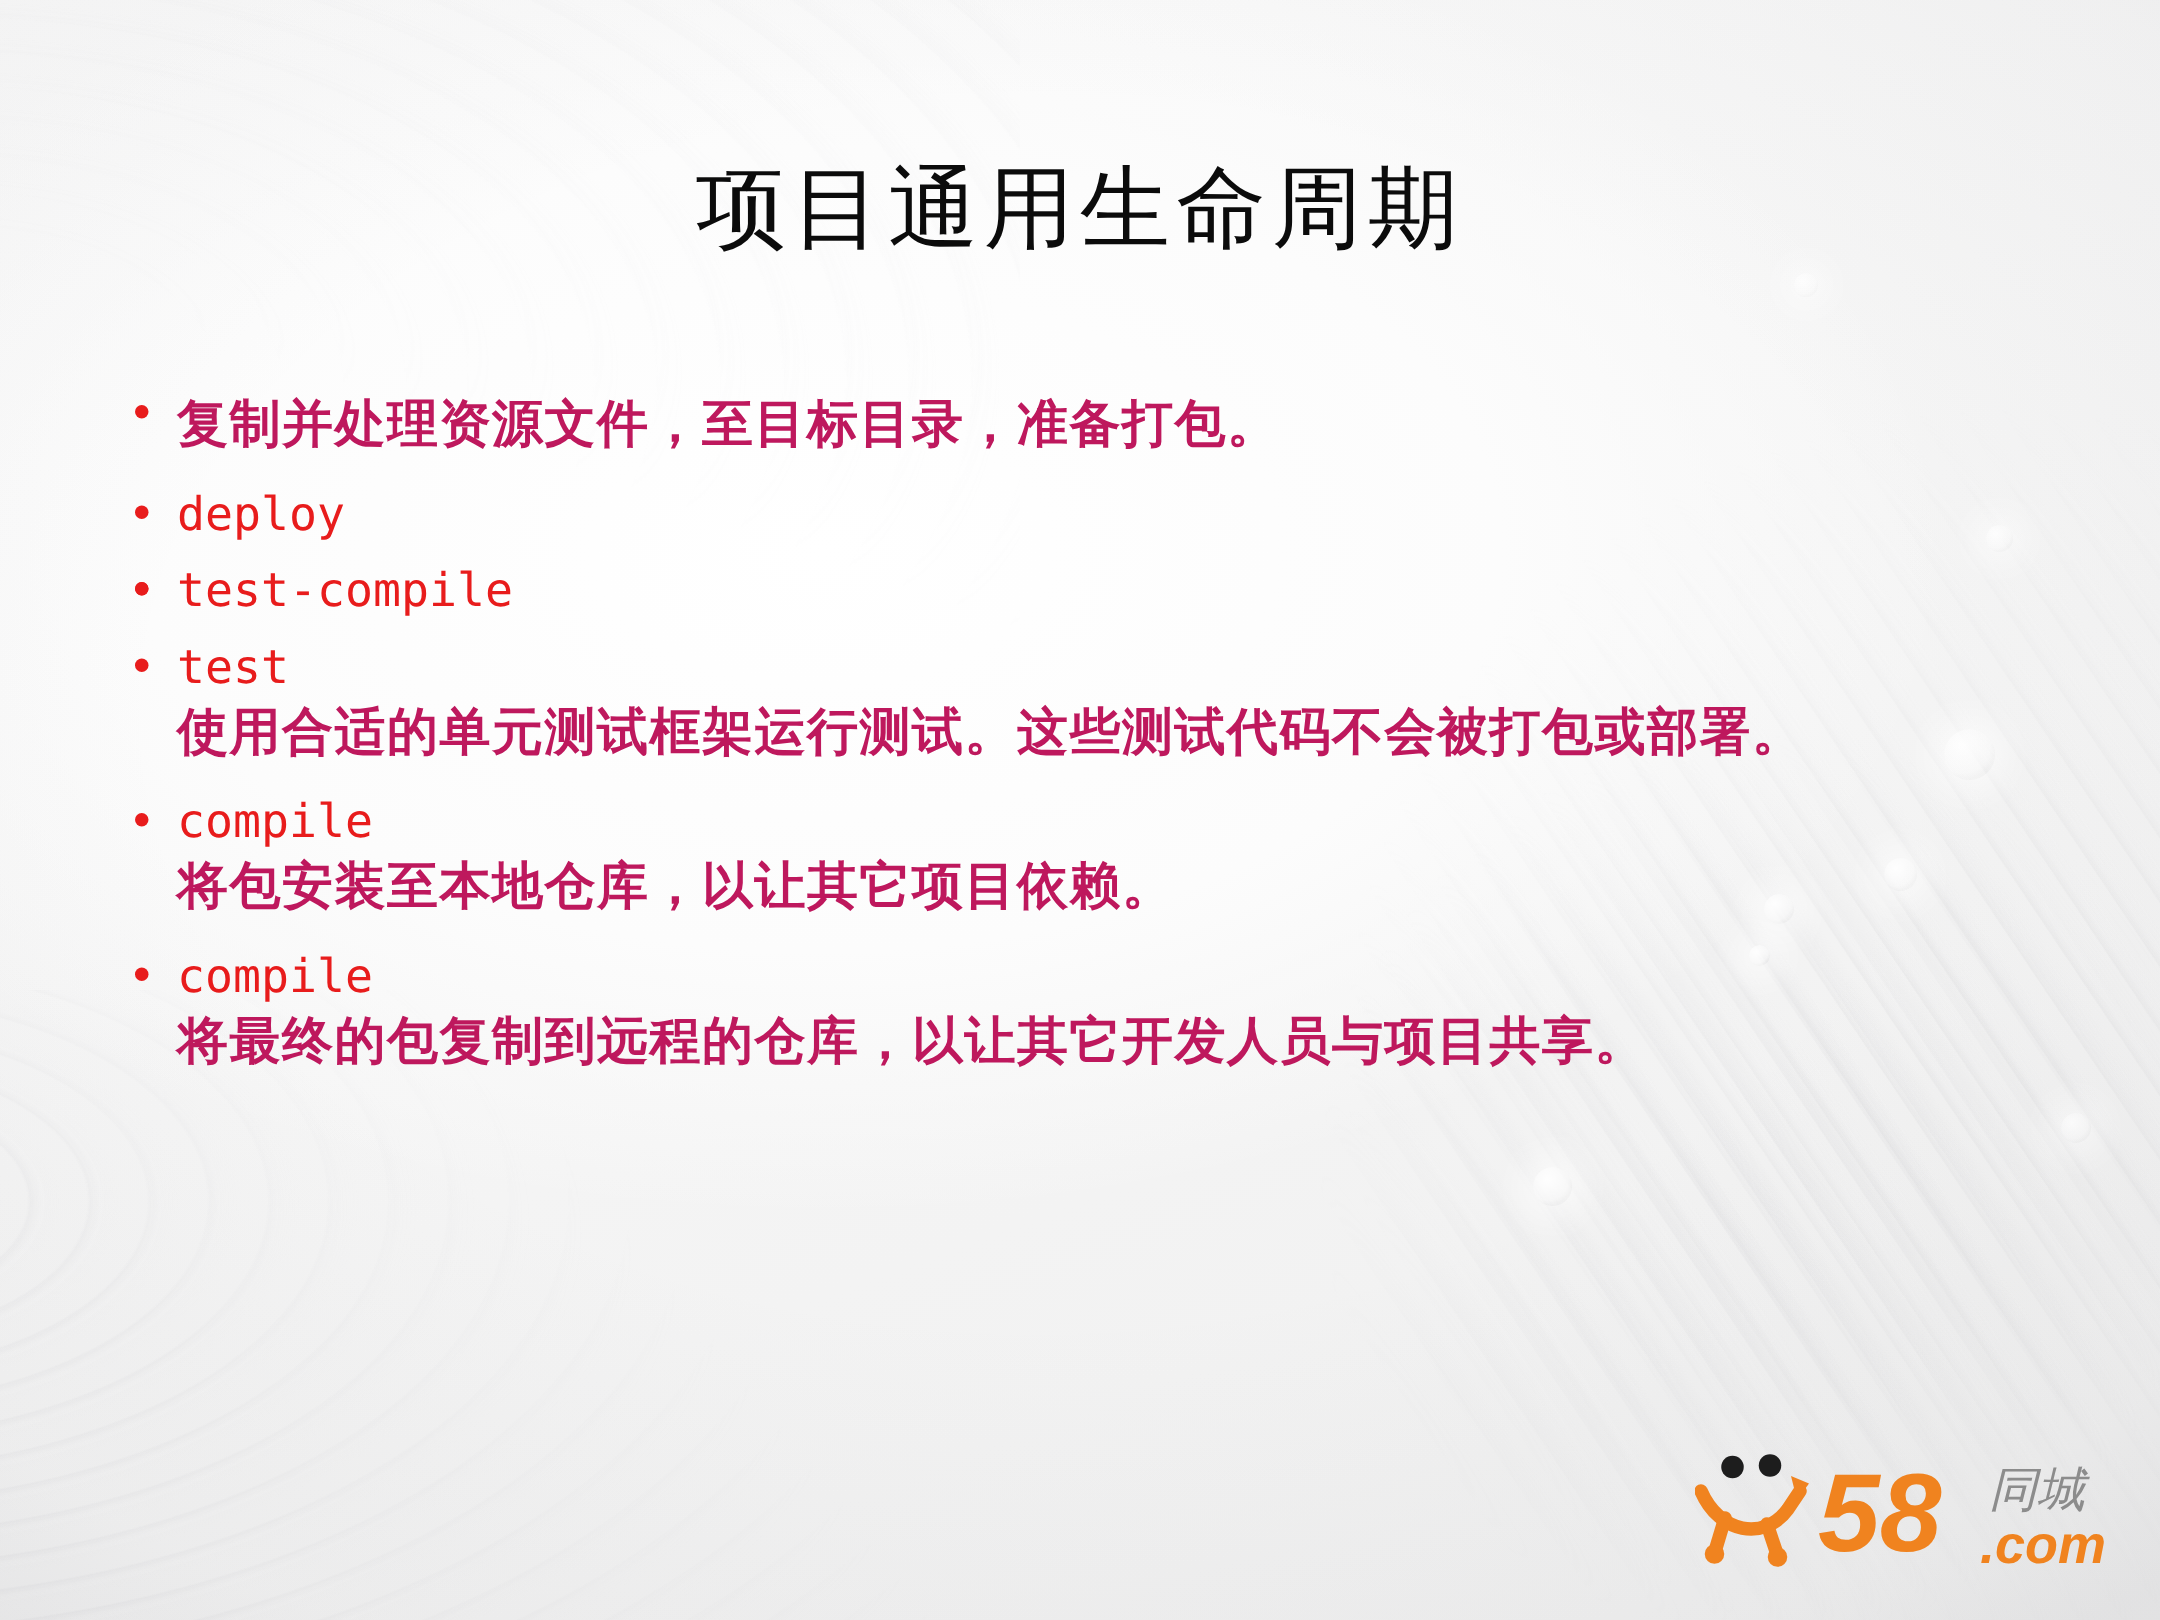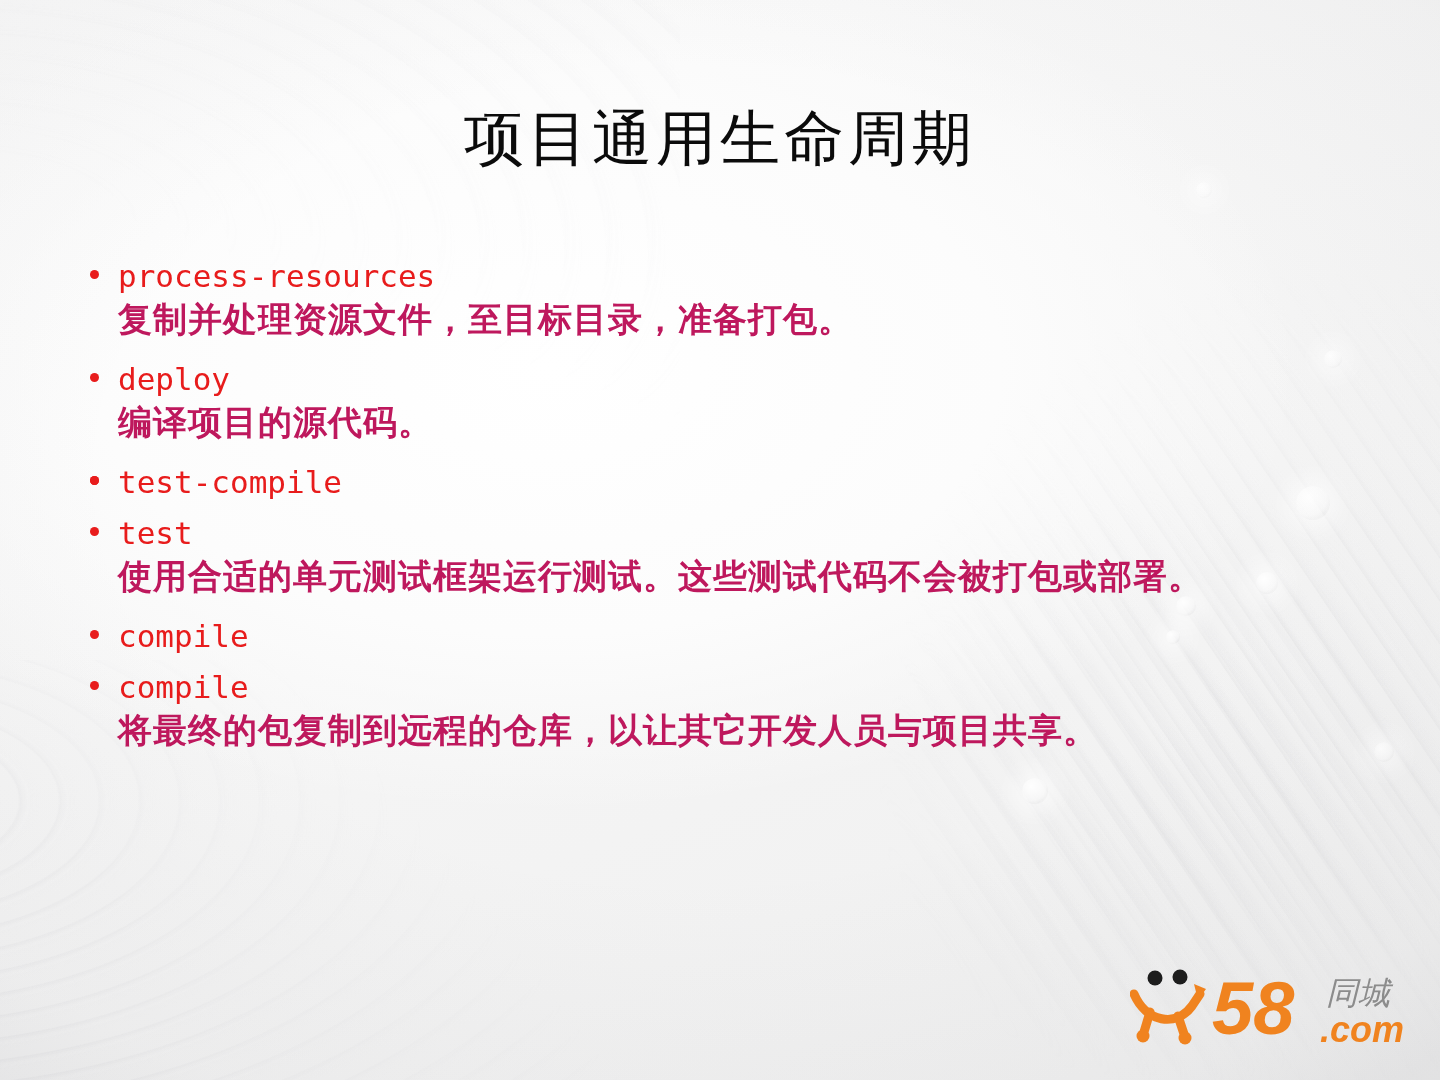--- a/index.html
+++ b/index.html
@@ -236,48 +236,47 @@
   <div class="bg-vignette"></div>
 
   <div class="content">
 
     <h1 class="slide-title">项目通用生命周期</h1>
 
     <div class="bullet-list">
 
       <div class="bullet-item">
         <span class="bullet-dot"></span>
-        <span class="bullet-term">process-resources</span>
         <span class="bullet-desc">复制并处理资源文件，至目标目录，准备打包。</span>
       </div>
 
       <div class="bullet-item">
         <span class="bullet-dot"></span>
         <span class="bullet-term">deploy</span>
-        <span class="bullet-desc">编译项目的源代码。</span>
       </div>
 
       <div class="bullet-item">
         <span class="bullet-dot"></span>
       </div>
 
       <div class="bullet-item">
         <span class="bullet-dot"></span>
         <span class="bullet-term">test-compile</span>
       </div>
 
       <div class="bullet-item">
         <span class="bullet-dot"></span>
         <span class="bullet-term">test</span>
         <span class="bullet-desc">使用合适的单元测试框架运行测试。这些测试代码不会被打包或部署。</span>
       </div>
 
       <div class="bullet-item">
         <span class="bullet-dot"></span>
         <span class="bullet-term">compile</span>
+        <span class="bullet-desc">将包安装至本地仓库，以让其它项目依赖。</span>
       </div>
 
       <div class="bullet-item">
         <span class="bullet-dot"></span>
         <span class="bullet-term">compile</span>
         <span class="bullet-desc">将最终的包复制到远程的仓库，以让其它开发人员与项目共享。</span>
       </div>
 
     </div>
 

